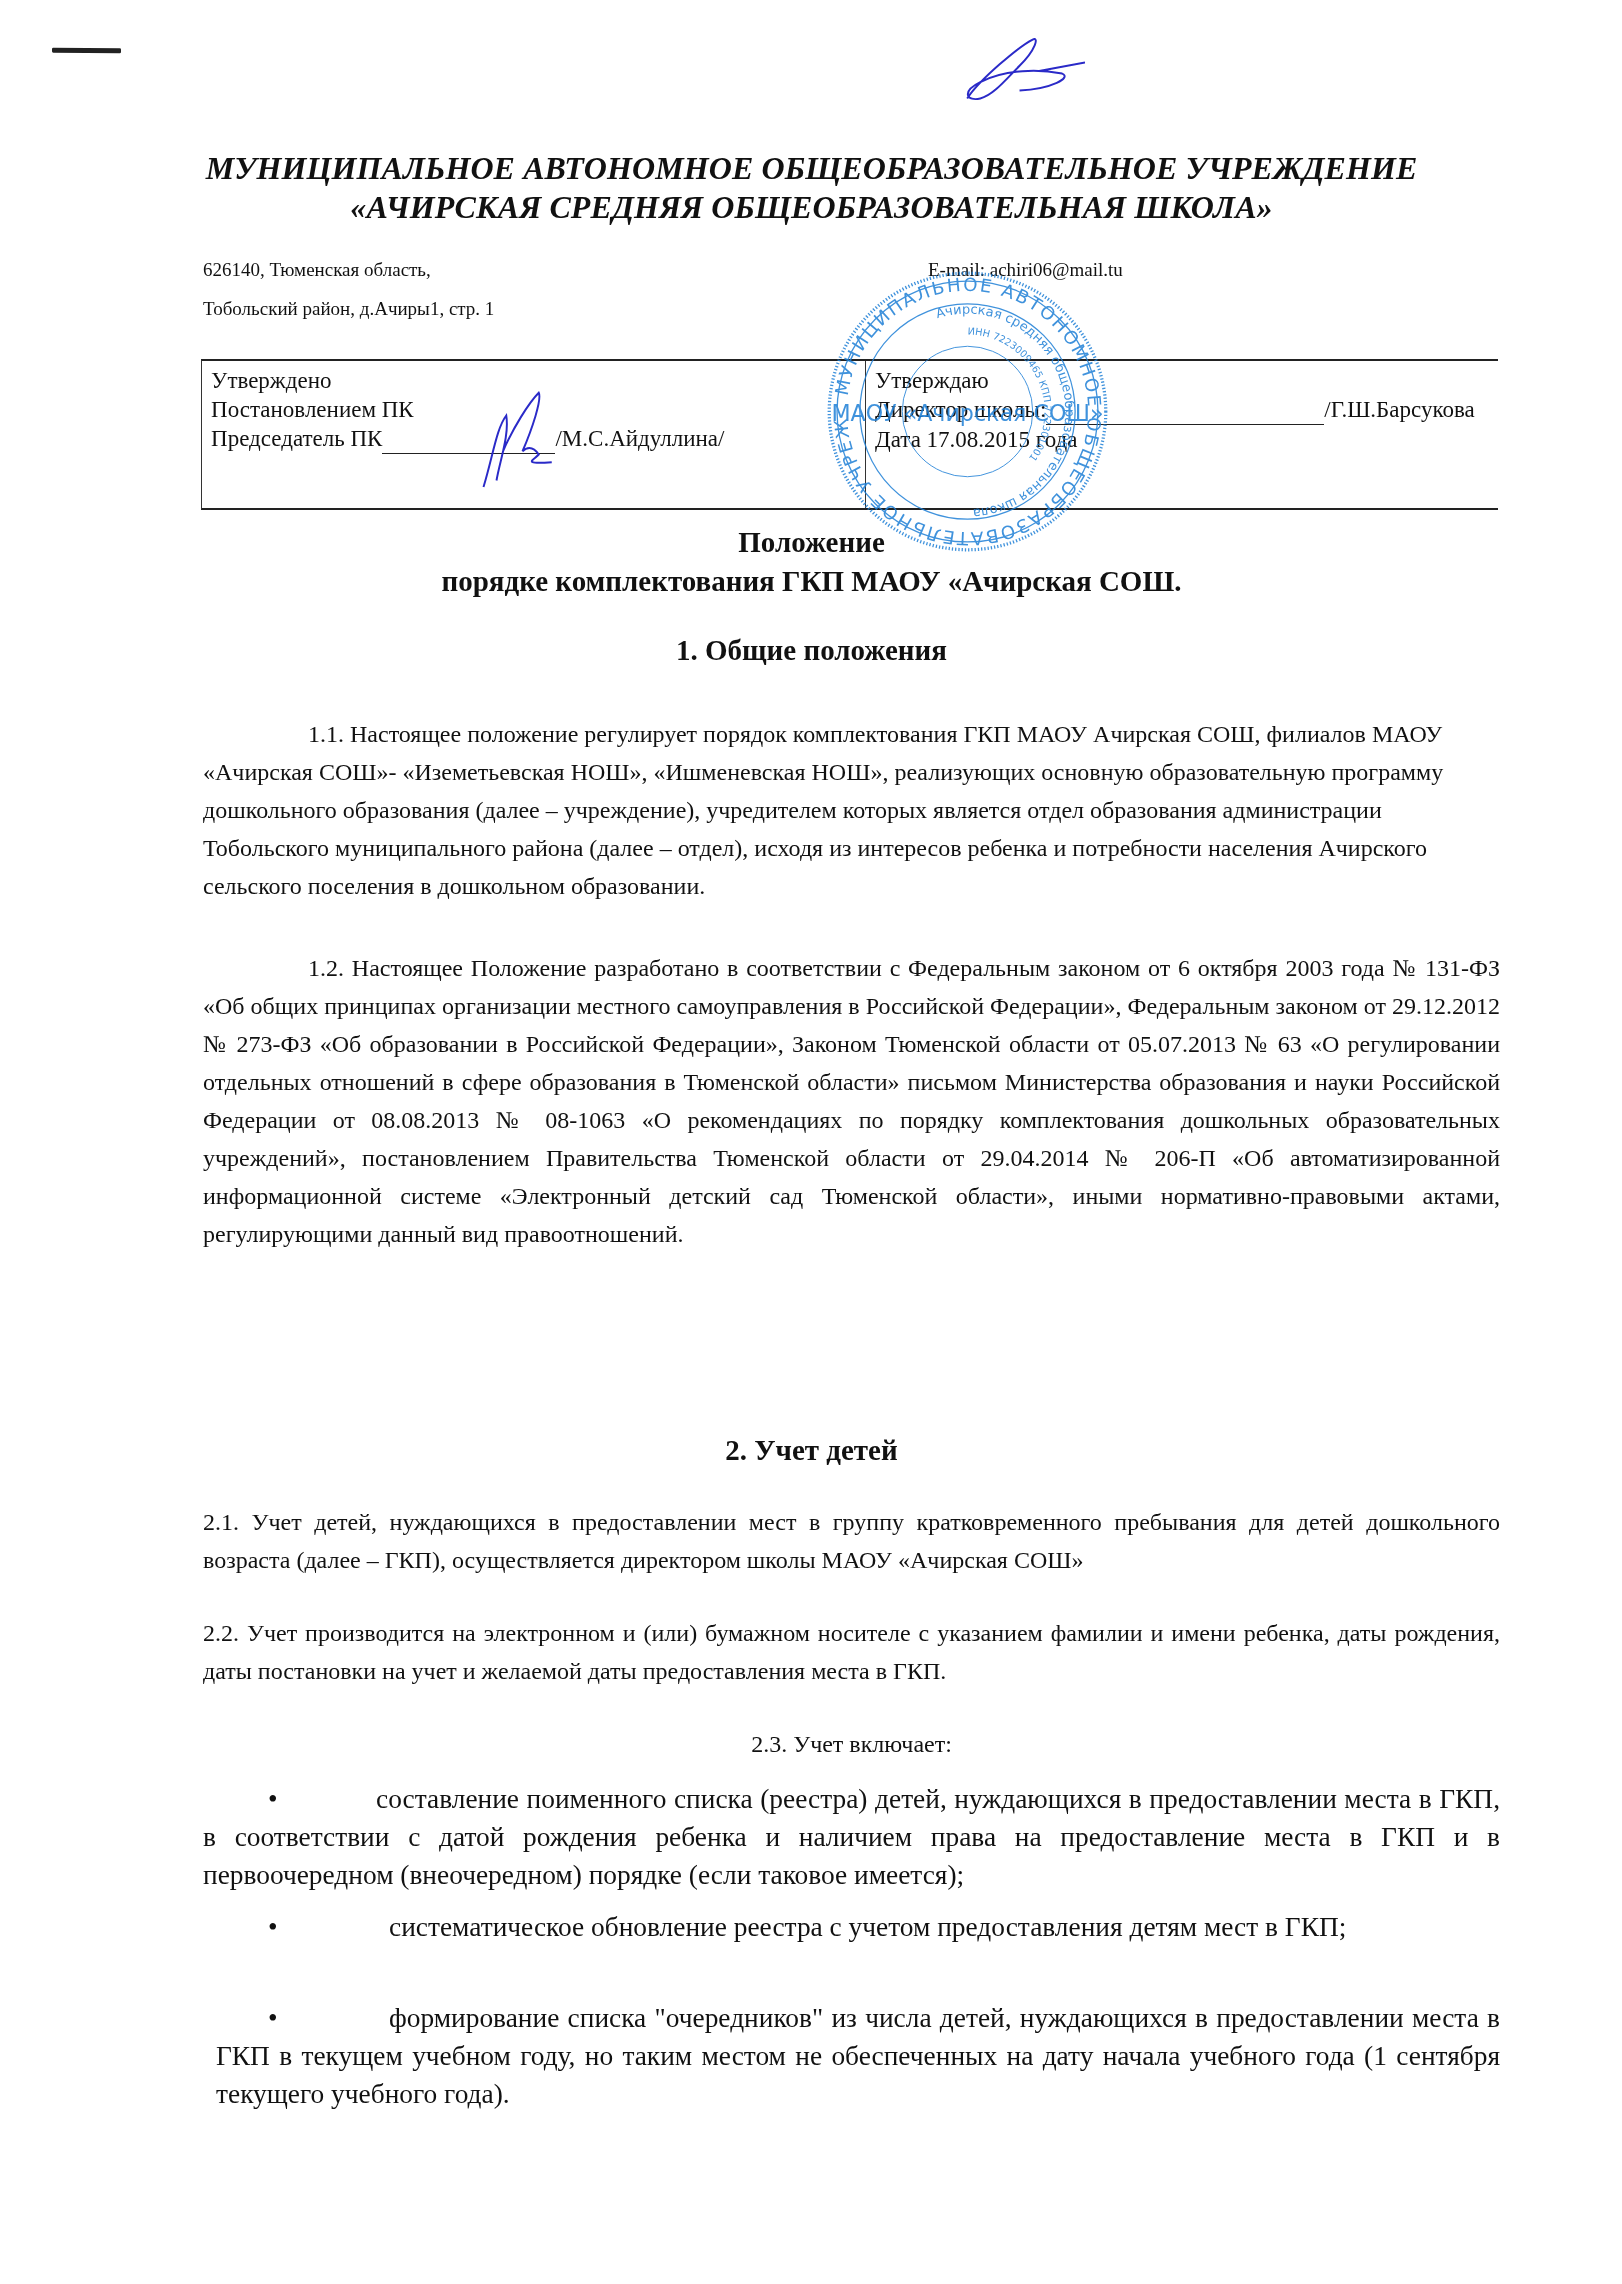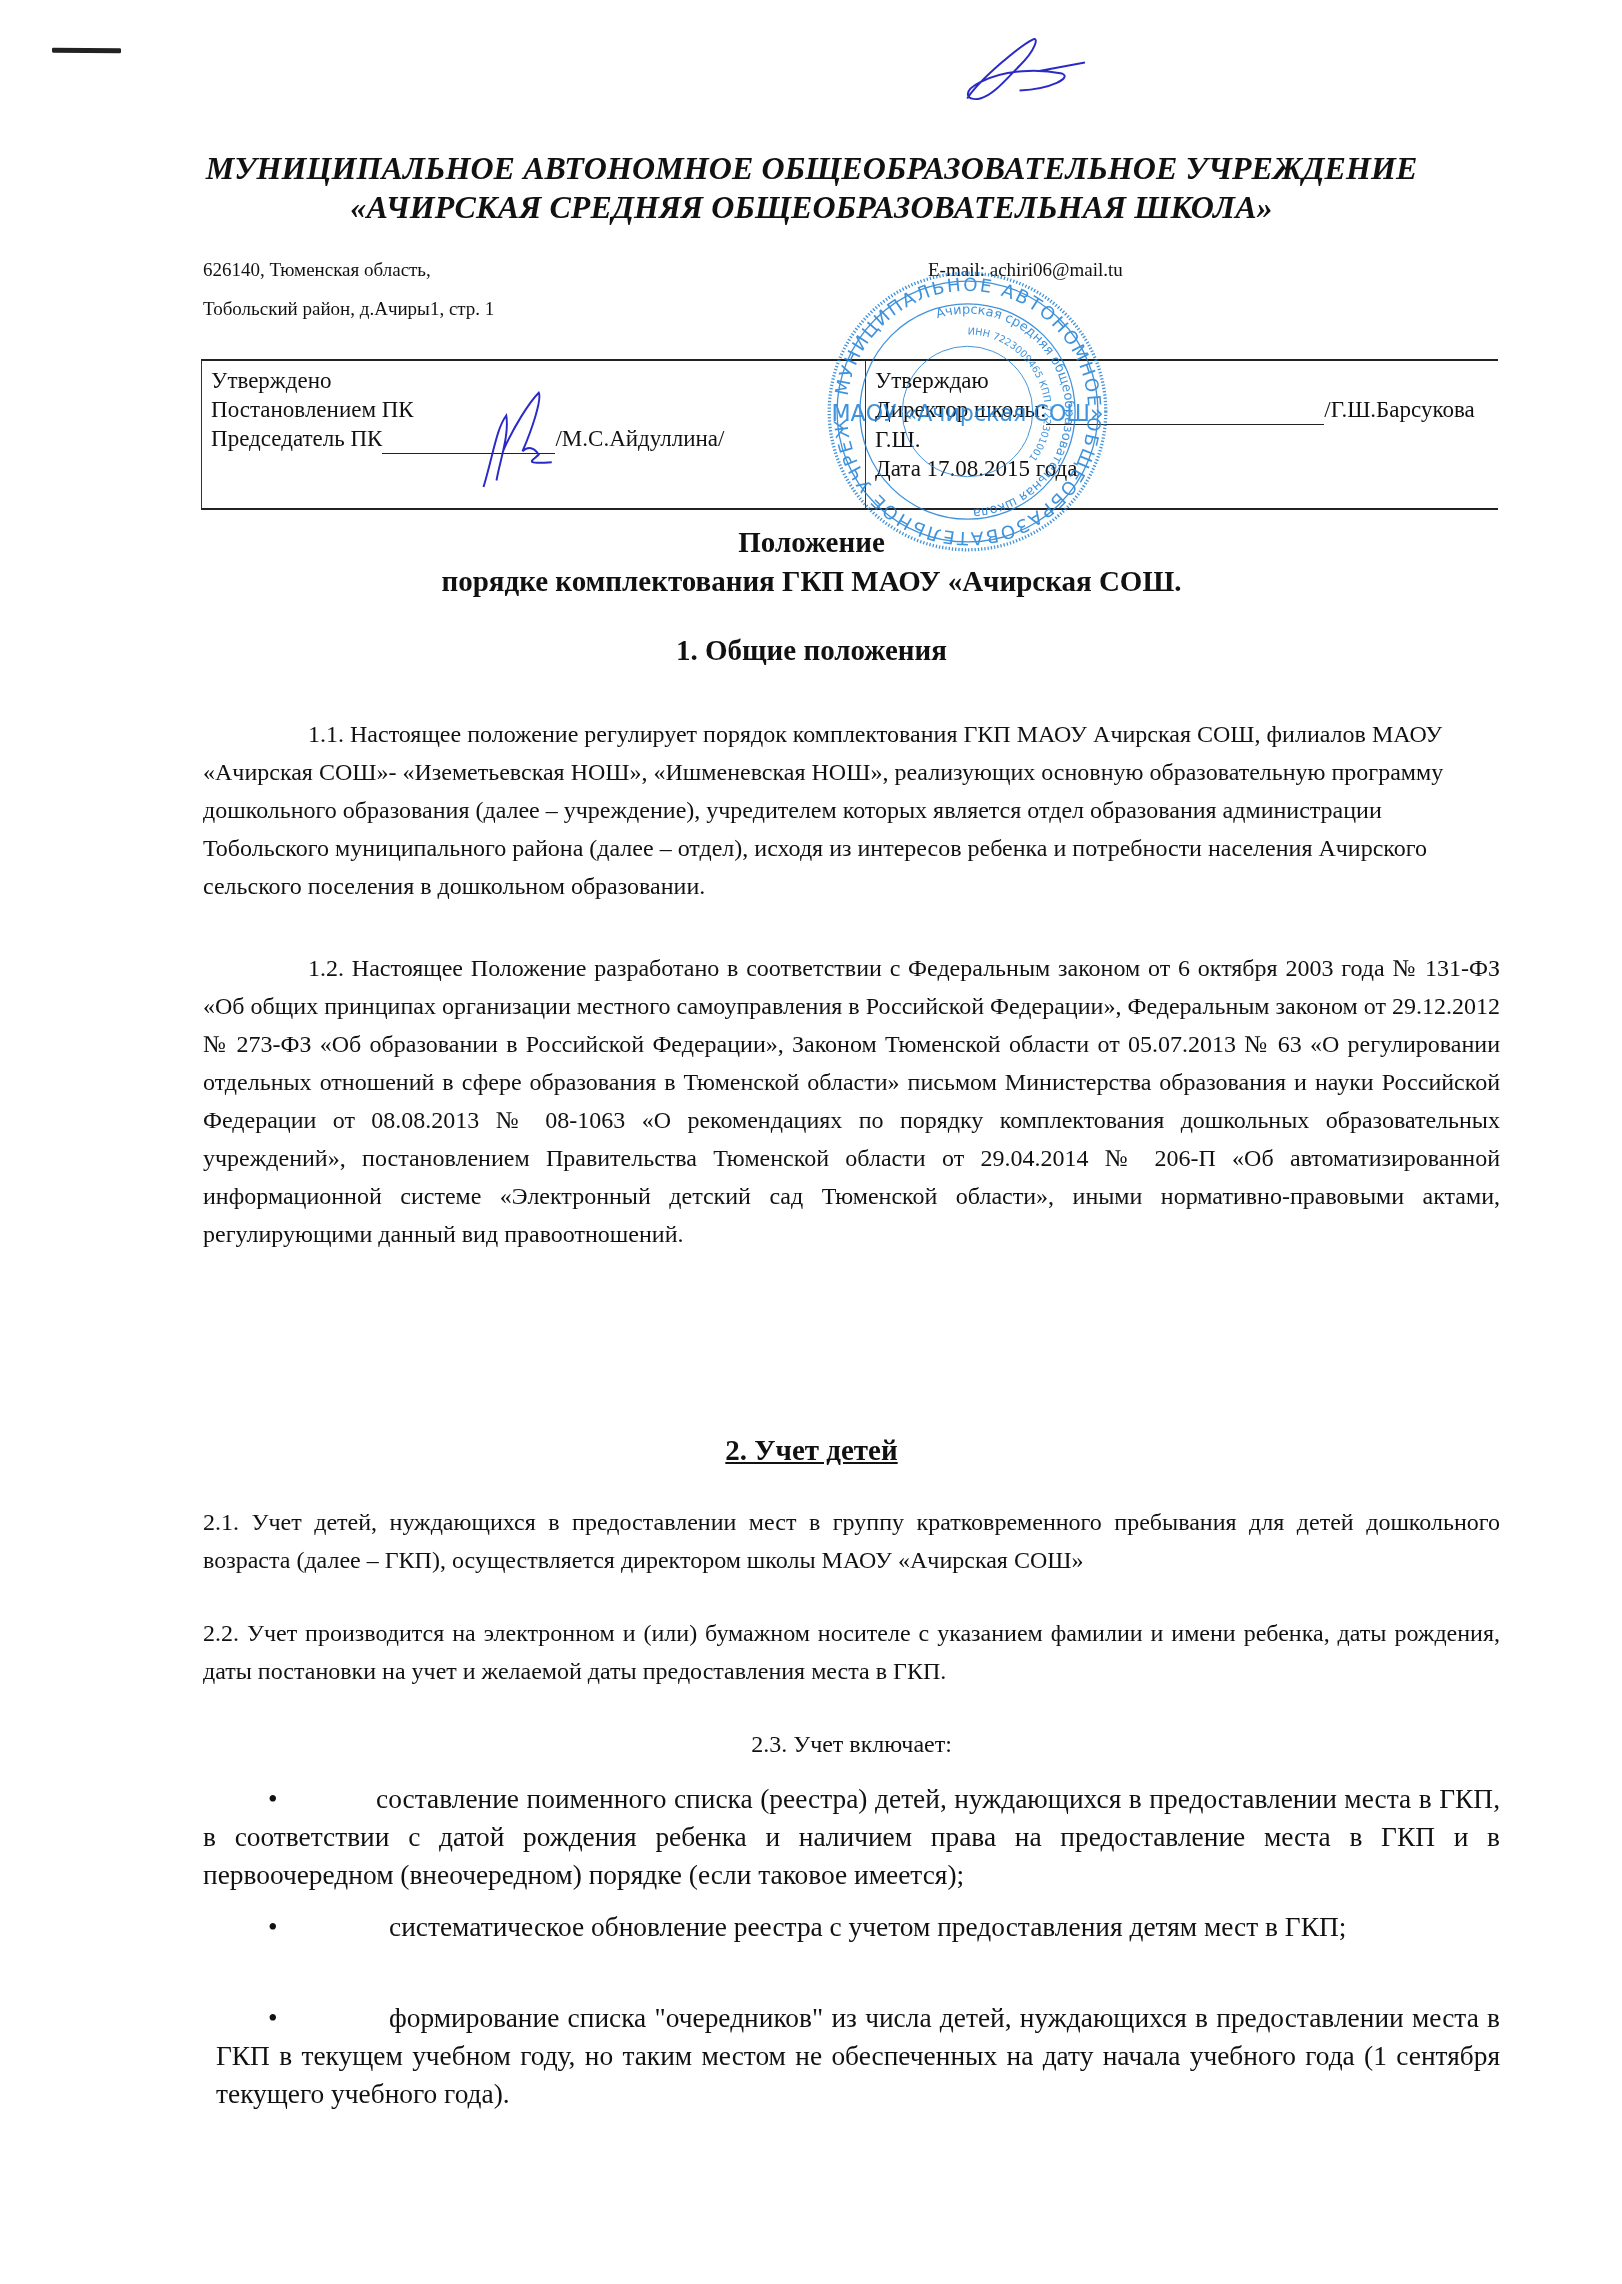--- a/index.html
+++ b/index.html
@@ -31,21 +31,21 @@
   .sigline { display: inline-block; border-bottom: 1.3px solid #222; vertical-align: baseline; }
   .sig-left { position: absolute; left: 274px; top: 26px; width: 78px; height: 105px; }
   .sig-right { position: absolute; left: 941px; top: 33px; width: 144px; height: 72px; }
   .stamp { position: absolute; left: 824px; top: 268px; width: 287px; height: 287px; opacity: 0.85; }
 
   .doc-title { position: absolute; left: 0; width: 1623px; text-align: center; font-weight: bold; font-size: 29px; }
   .doc-title.t1 { top: 526px; }
   .doc-title.t2 { top: 565px; }
   .section-heading { position: absolute; left: 0; width: 1623px; text-align: center; font-weight: bold; font-size: 29px; }
   .section-heading.s1 { top: 634px; }
-  .section-heading.s2 { top: 1434px; text-decoration: underline; }
+  .section-heading.s2 { top: 1434px; }
 
   .body-text {
     position: absolute; left: 203px; width: 1297px; font-size: 24px; line-height: 38px;
     text-align: justify;
   }
   .p11 { top: 715px; text-indent: 105px; text-align: left; }
   .p12 { top: 949px; text-indent: 105px; }
   .p21 { top: 1503px; }
   .p22 { top: 1614px; }
   .p23 { top: 1725px; text-align: center; }
@@ -79,21 +79,20 @@
     <div>
       <span>Председатель ПК</span><span class="sigline" style="width:173px">&nbsp;</span><span>/М.С.Айдуллина/</span>
     </div>
   </div>
   <div class="divider"></div>
   <div class="col-right">
     <div>Утверждаю</div>
     <div>
       <span>Директор школы:</span><span class="sigline" style="width:278px">&nbsp;</span><span>/Г.Ш.Барсукова</span>
     </div>
-    <div>Г.Ш.</div>
     <div>Дата 17.08.2015 года</div>
   </div>
 </div>
 
 <svg class="sig-left" style="left:477px;top:389px;" viewBox="0 0 120 160">
   <path d="M10 150 C 25 100, 30 60, 45 40 C 50 70, 35 110, 30 140 M40 95 C 55 60, 80 20, 95 5 C 100 15, 85 60, 70 95 C 75 90, 85 85, 95 100 C 85 110, 70 115, 115 112" fill="none" stroke="#2a2ac8" stroke-width="3"></path>
 </svg>
 <svg class="sig-right" viewBox="0 0 220 110">
   <path d="M40 100 C 60 70, 120 20, 140 10 C 150 5, 145 25, 120 50 C 100 70, 80 95, 60 100 C 40 105, 30 90, 60 75 C 100 55, 150 55, 185 62 C 200 68, 170 85, 120 88 M150 58 L 220 45" fill="none" stroke="#2a2ac8" stroke-width="3"></path>
 </svg>

